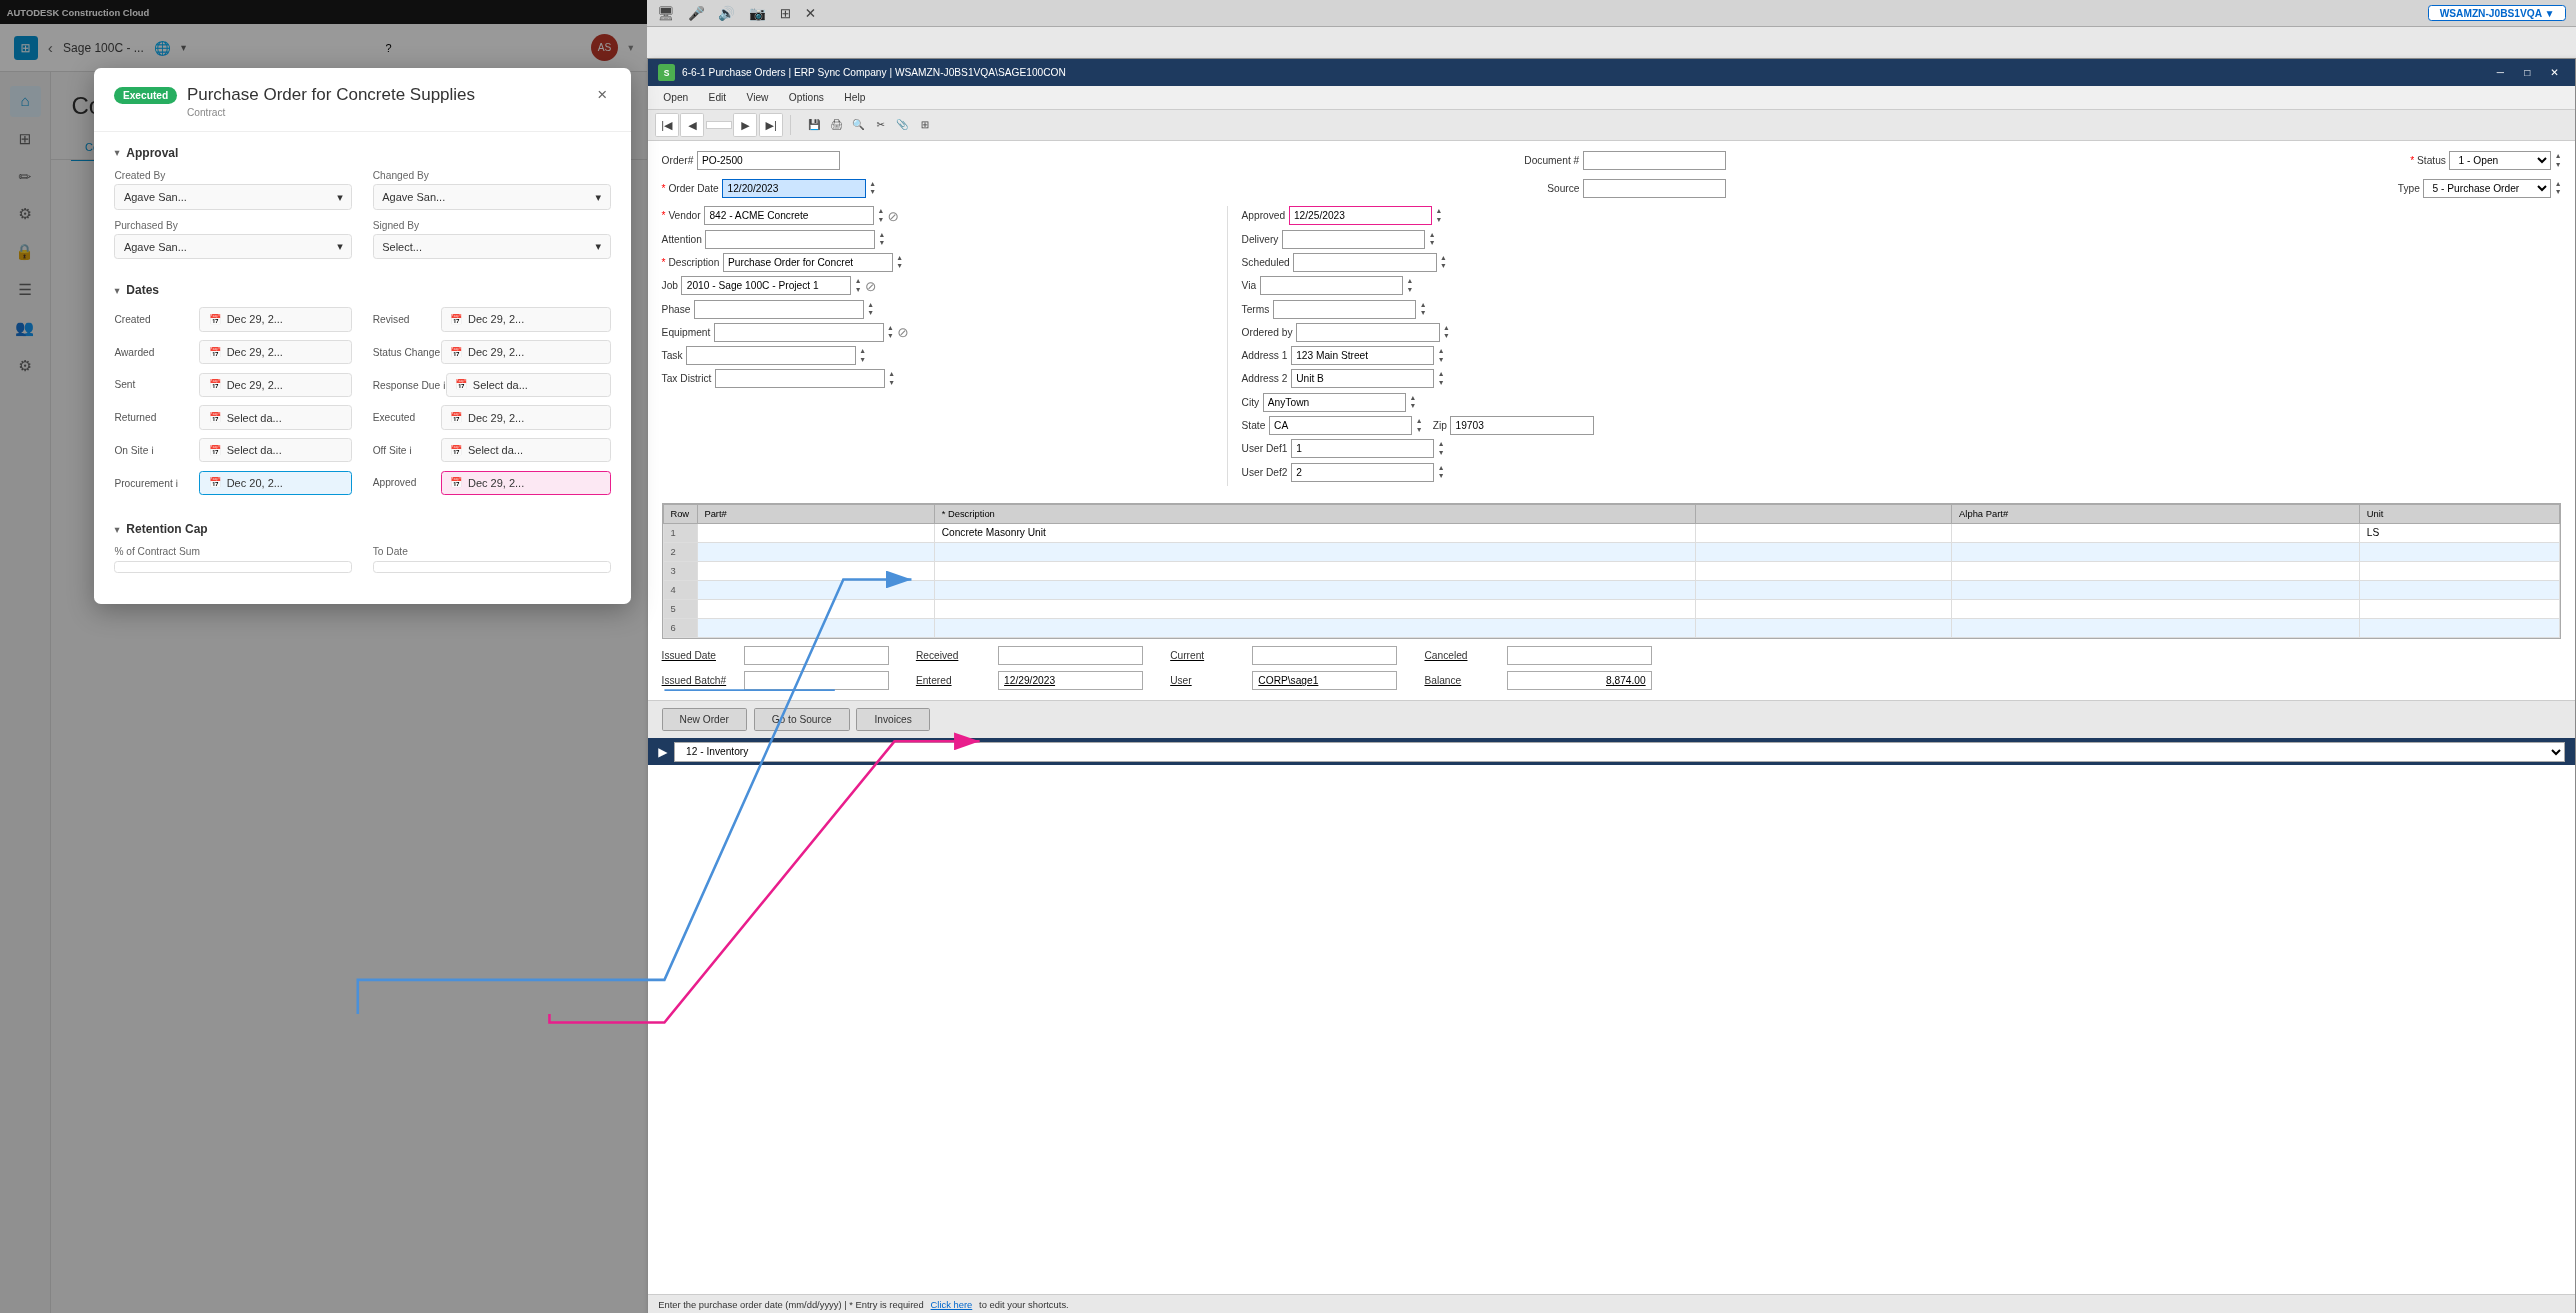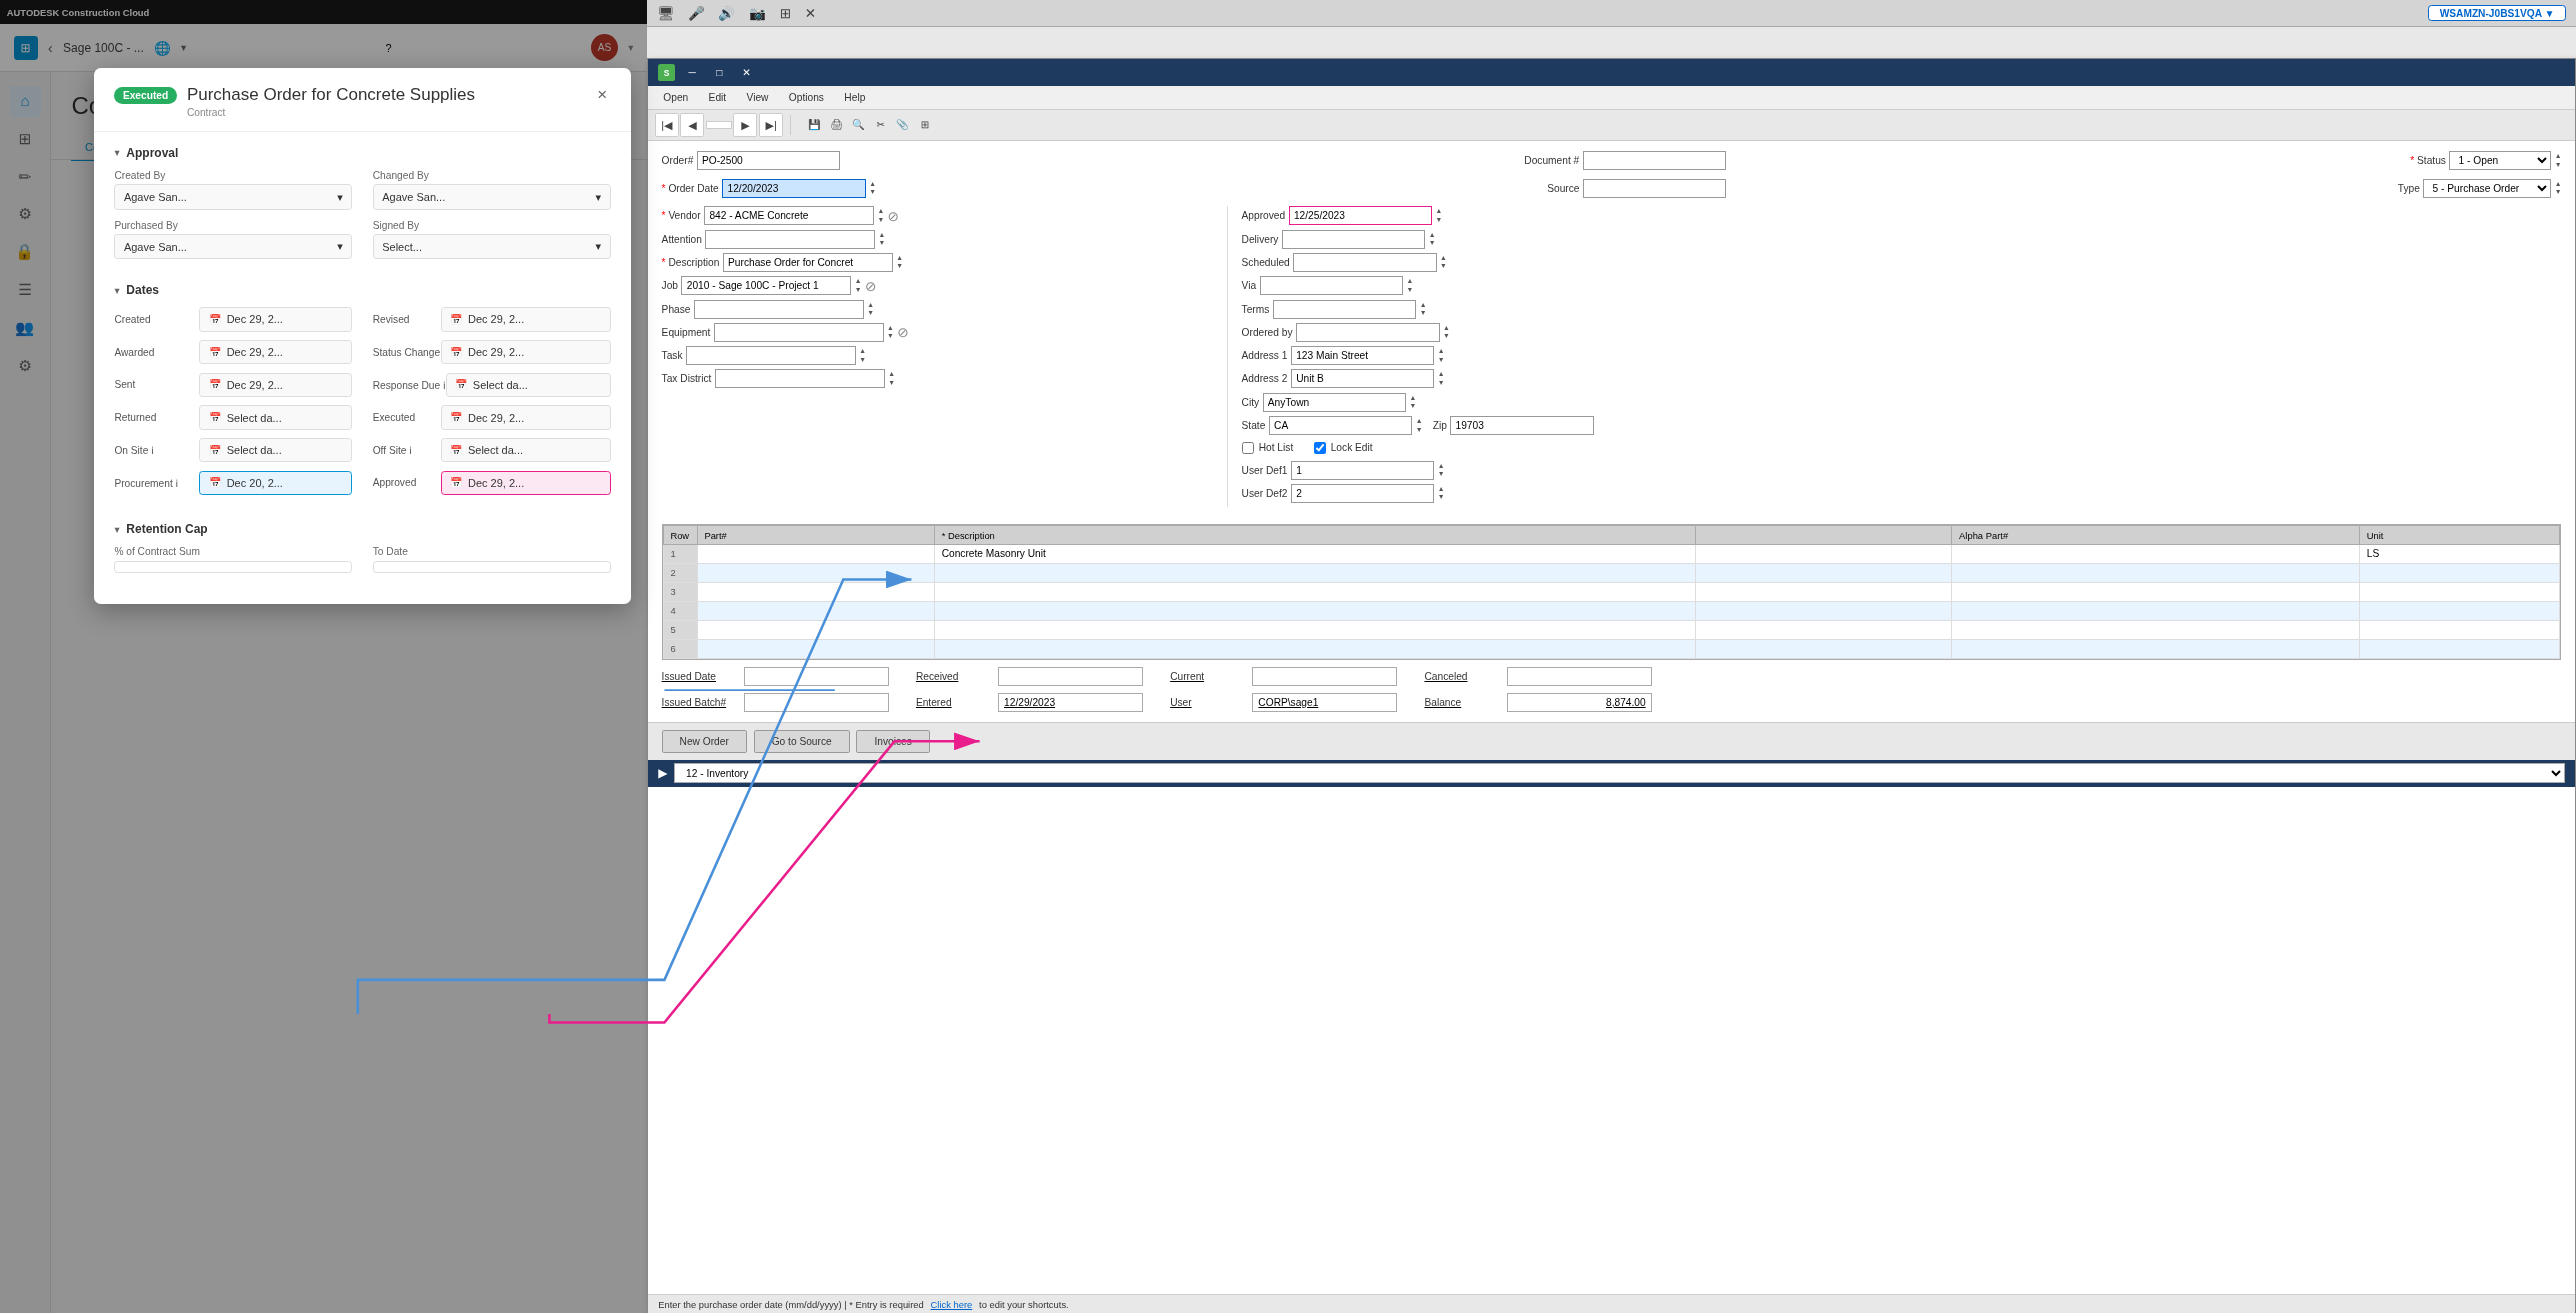--- a/index.html
+++ b/index.html
@@ -437,20 +437,21 @@
         </div>
       </div>
     </div>
   </div>
 </div>
 
 <div class="sage-window-area">
 
   <div class="sage-titlebar">
     <div class="sage-logo">S</div>
+    <span class="sage-window-title">6-6-1 Purchase Orders | ERP Sync Company | WSAMZN-J0BS1VQA\SAGE100CON</span>
     <div class="sage-window-controls">
       <div class="win-btn">─</div>
       <div class="win-btn">□</div>
       <div class="win-btn close">✕</div>
     </div>
   </div>
 
   <div class="sage-menubar">
     <div class="menu-item">Open</div>
     <div class="menu-item">Edit</div>
@@ -697,30 +698,20 @@
           <span class="fl">State</span>
           <input class="fi" type="text" value="CA" style="min-width: 34px;">
           <div class="arr">
               <span>▲</span>
               <span>▼</span>
             </div>
           <span class="fl" style="margin-left:6.8px;">Zip</span>
           <input class="fi" type="text" value="19703" style="min-width: 60px;">
         </div>
 
-        <div style="display:flex;gap:20.4px;margin-top:6.8px;">
-          <div class="sage-checkbox-row">
-            <input type="checkbox" class="sage-checkbox" style="">
-            <span class="fl">Hot List</span>
-          </div>
-          <div class="sage-checkbox-row">
-            <input type="checkbox" class="sage-checkbox" checked="" style="">
-            <span class="fl">Lock Edit</span>
-          </div>
-        </div>
 
         <div class="field-group" style="margin-top:3.4px;">
           <span class="fl">User Def1</span>
           <input class="fi" type="text" value="1" style="min-width: 102px;">
           <div class="arr">
               <span>▲</span>
               <span>▼</span>
             </div>
         </div>
         <div class="field-group">

